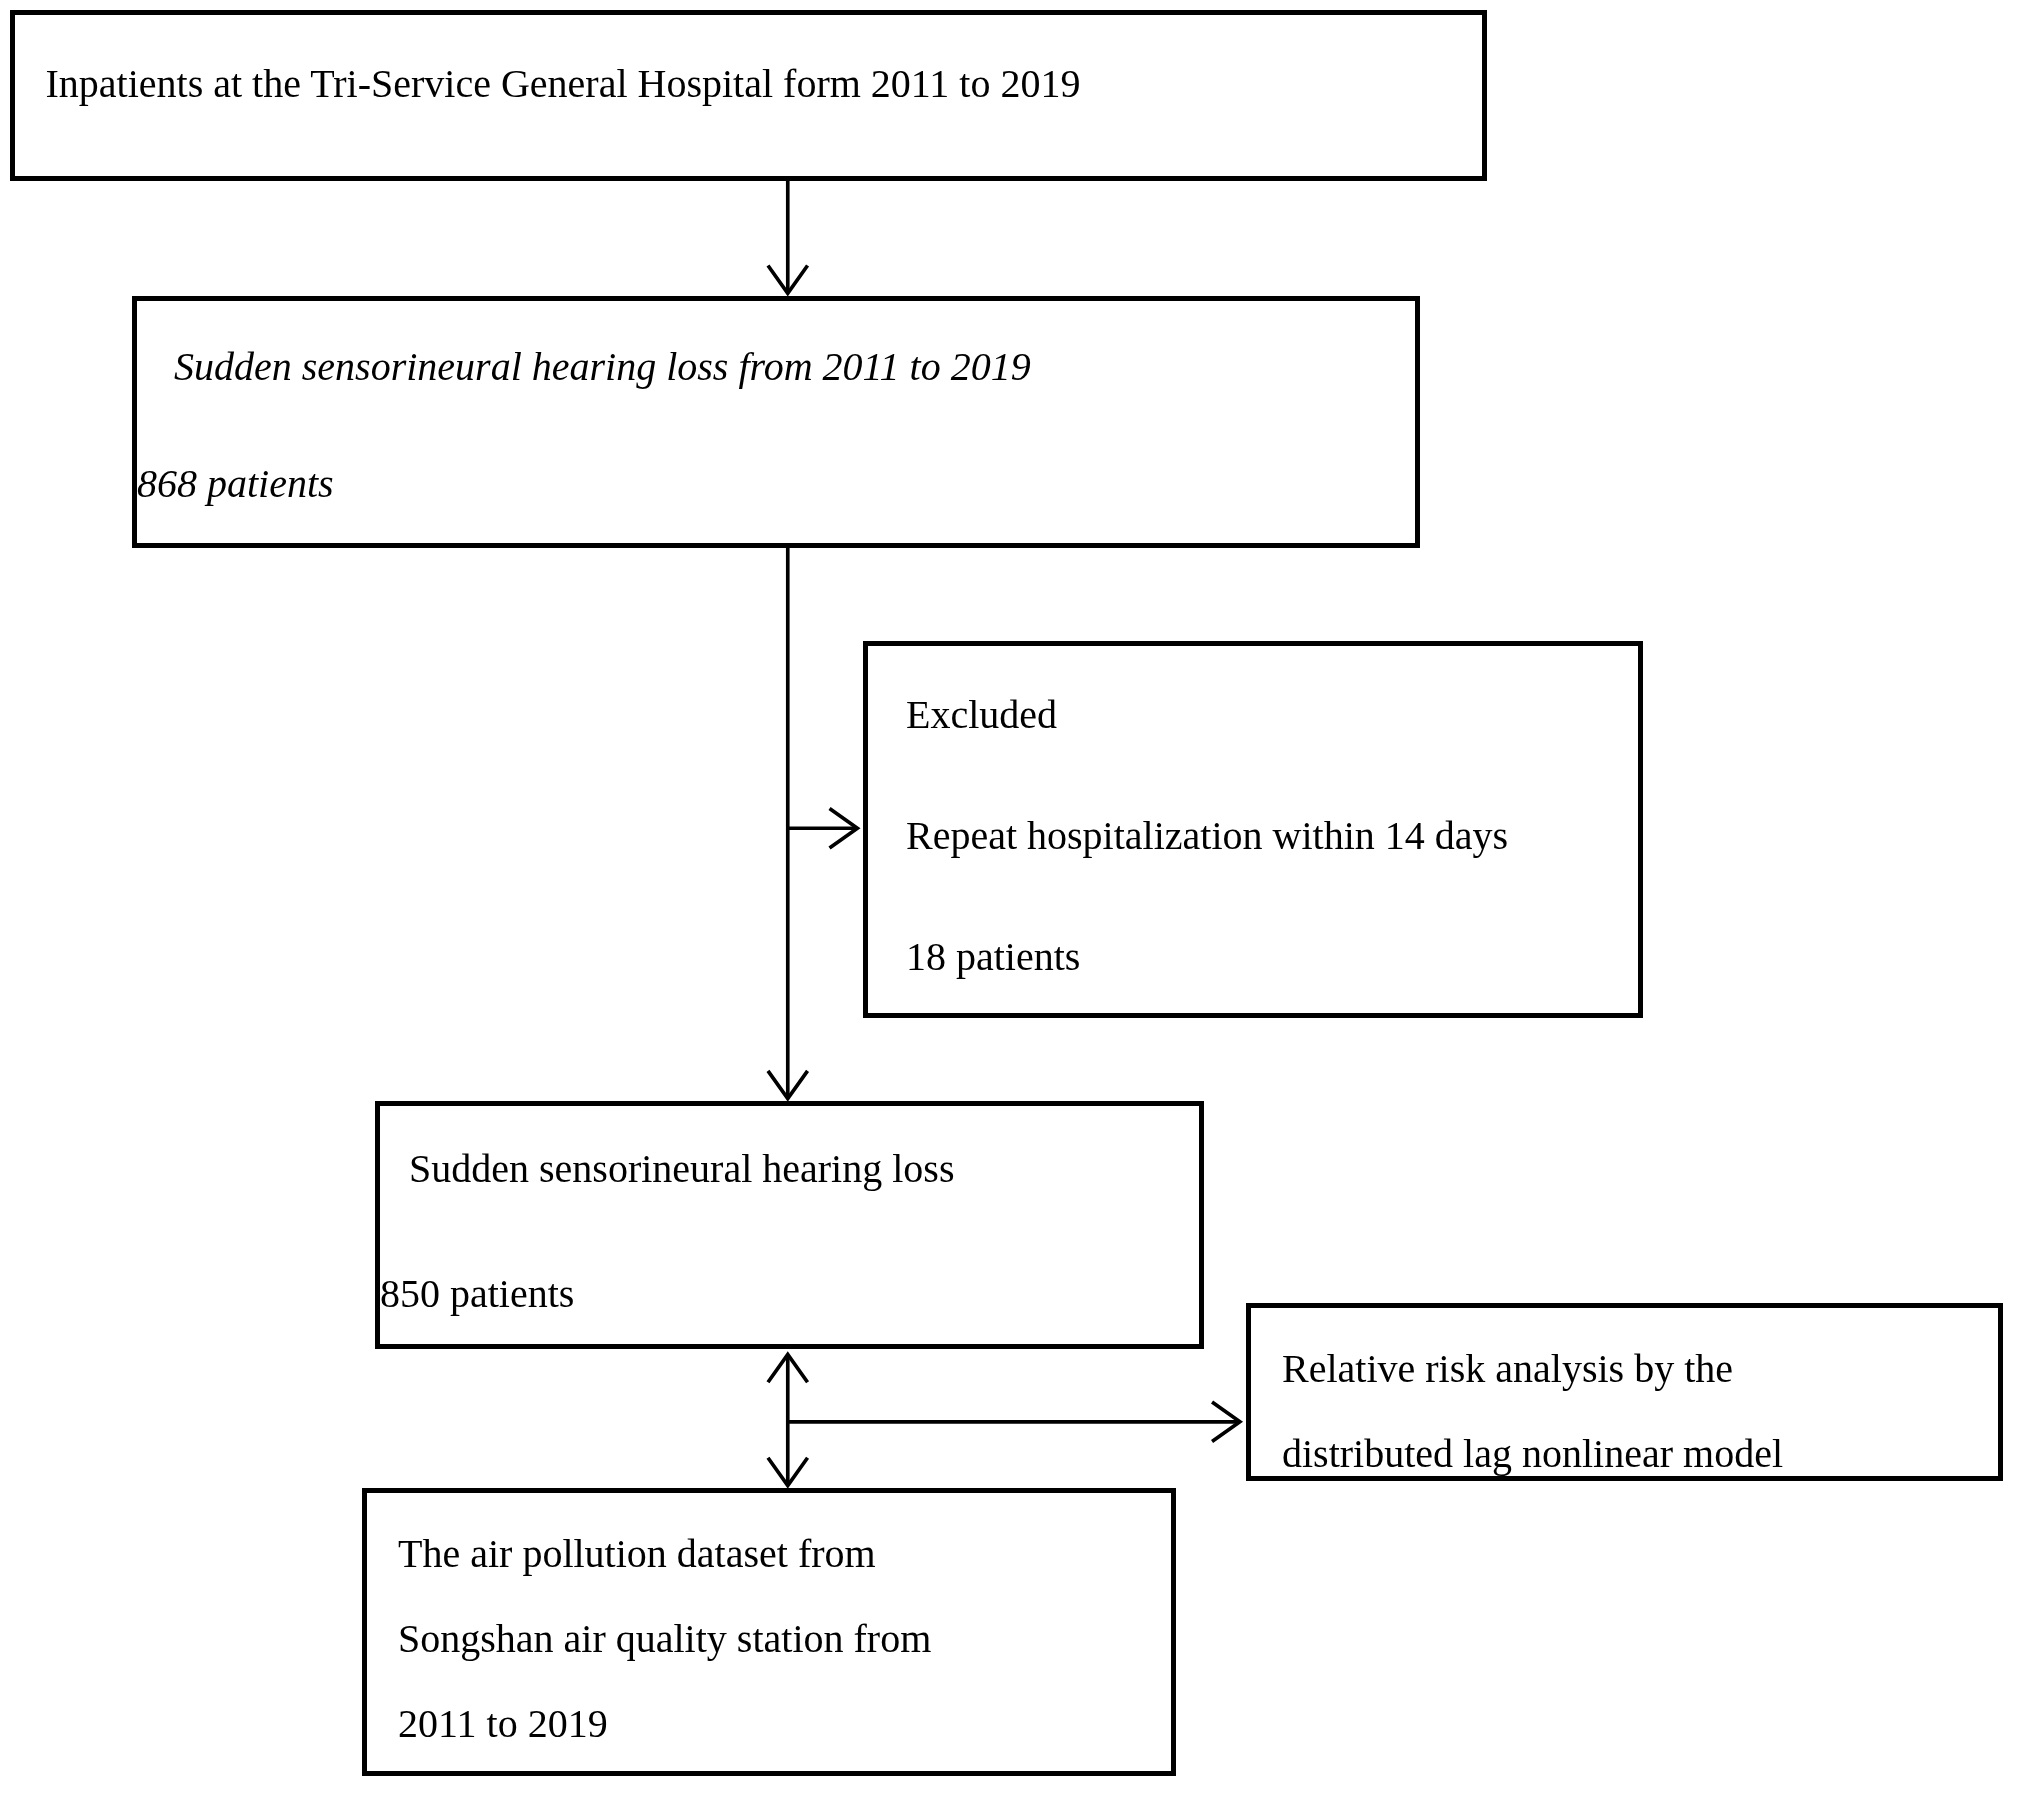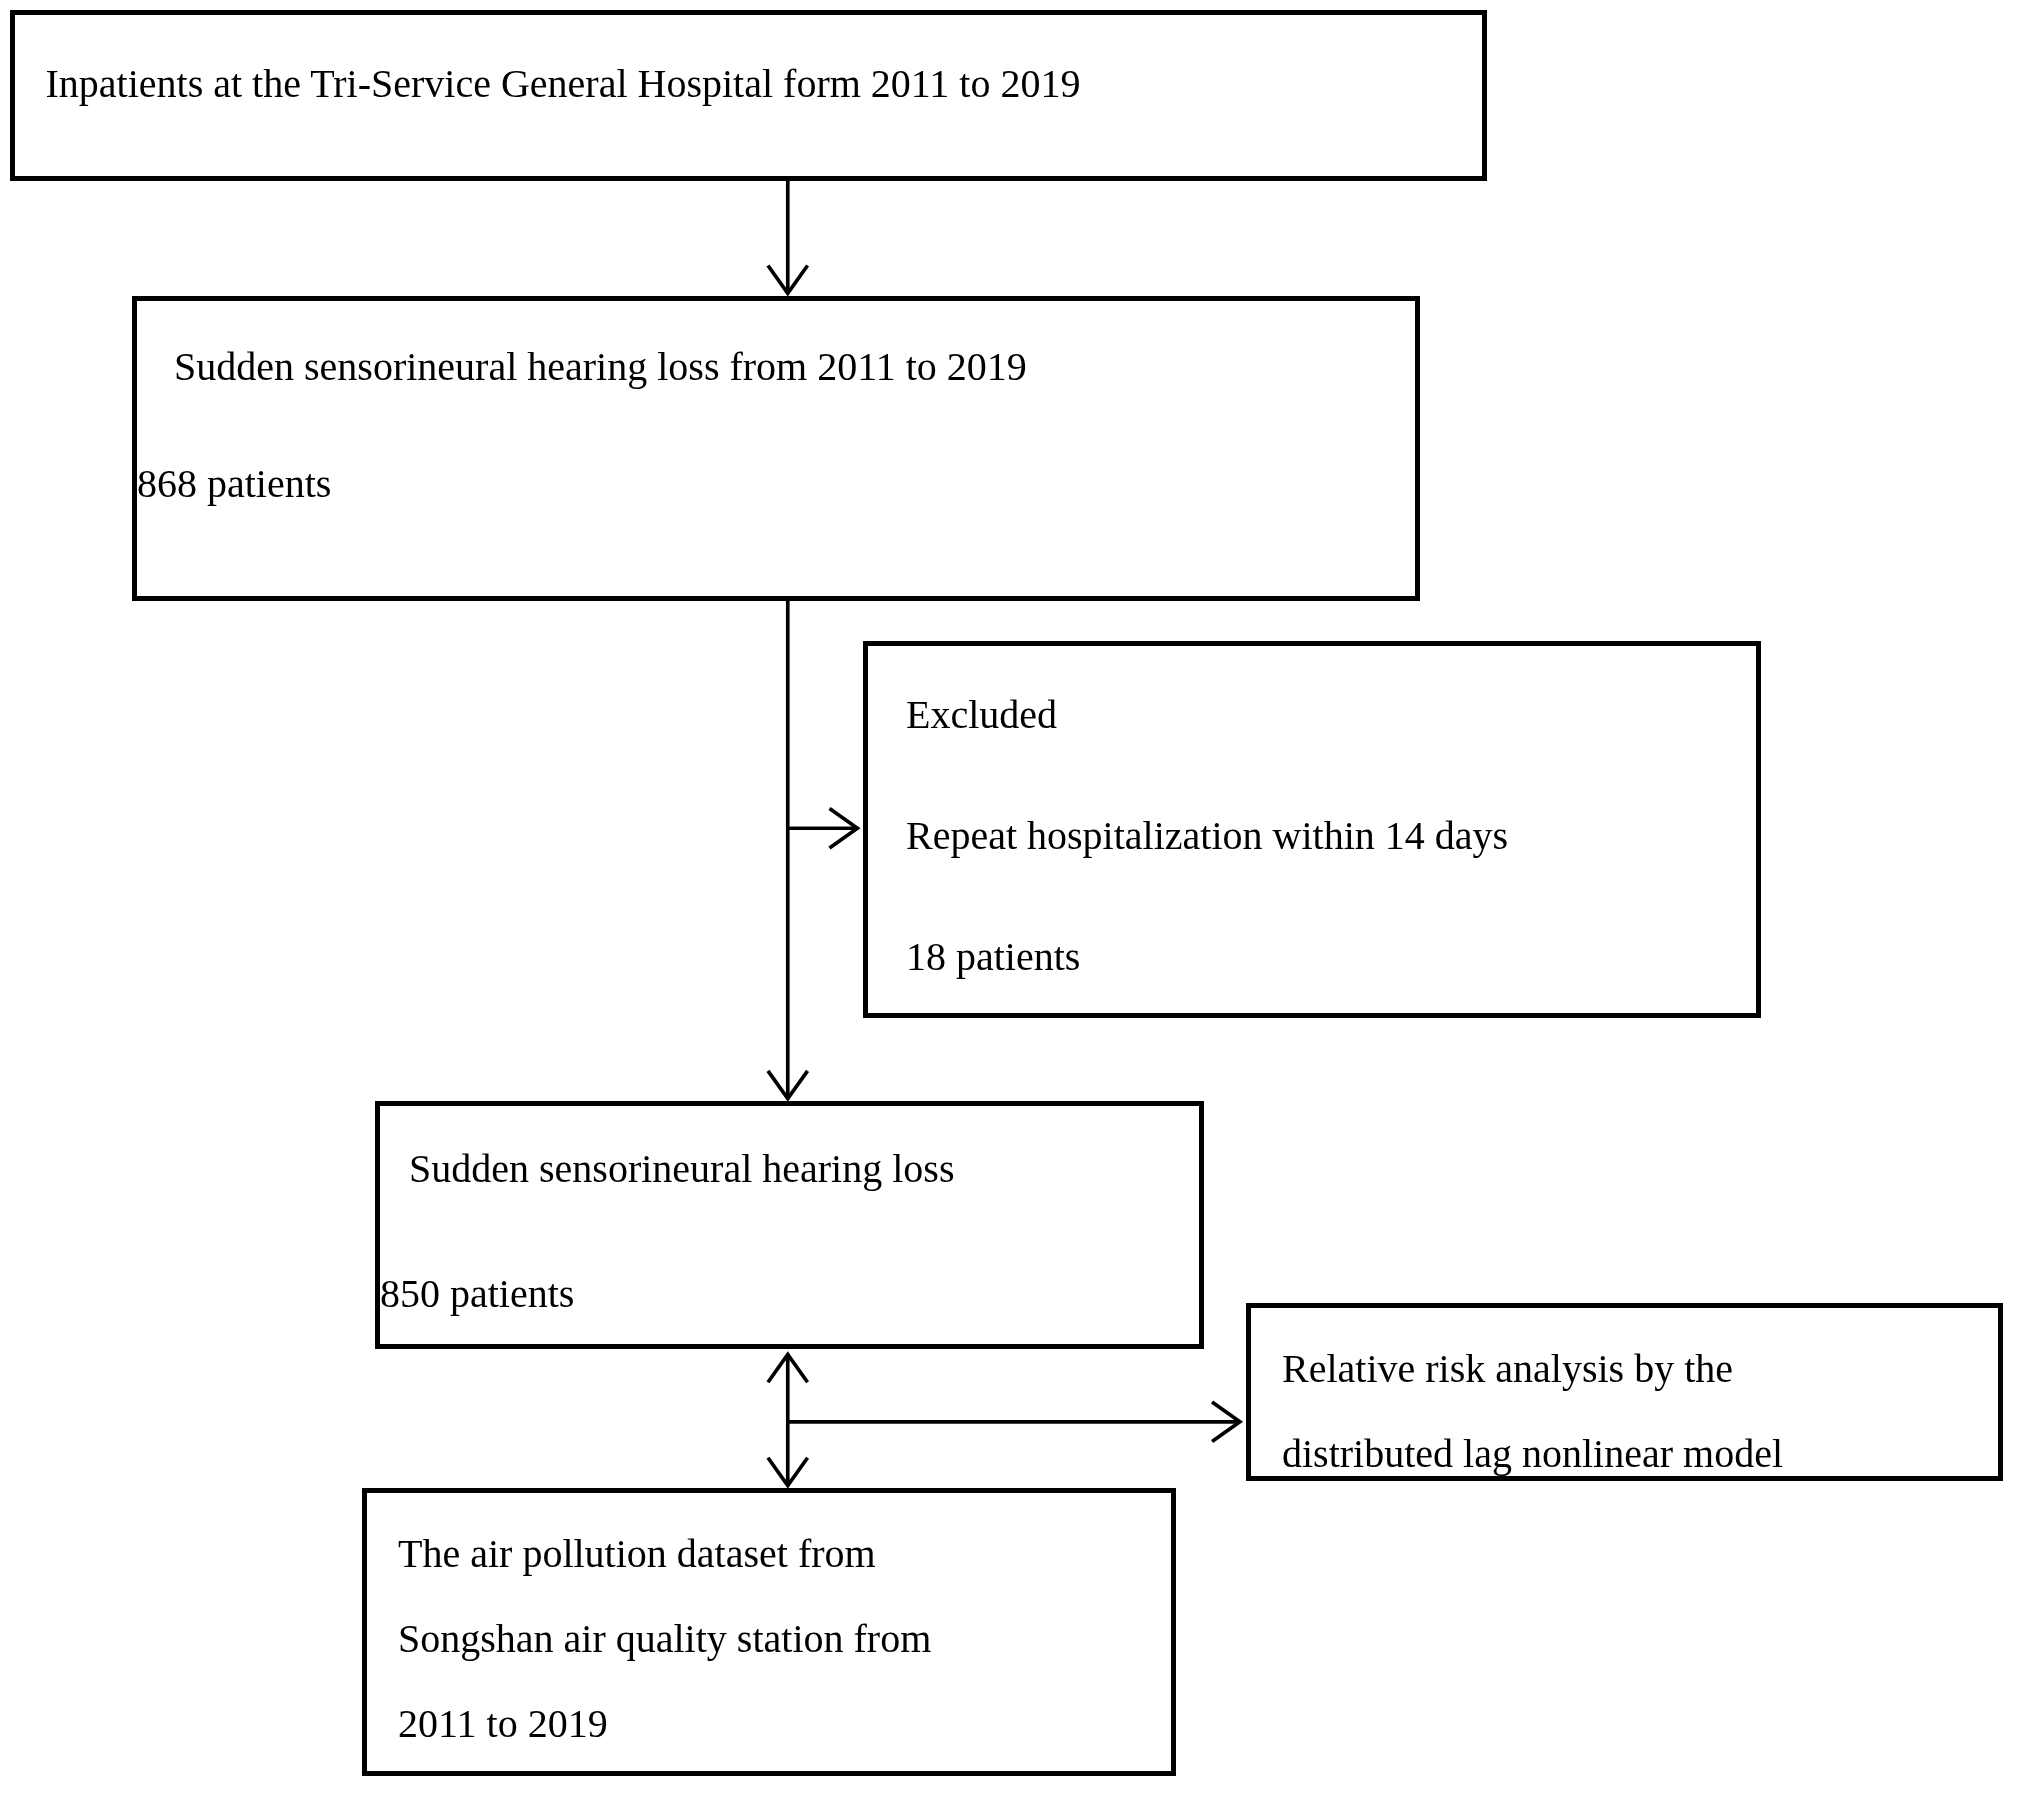--- a/index.html
+++ b/index.html
@@ -33,29 +33,30 @@
   .box .center { text-align: left; }
 
   
   #box-inpatients {
     left: 9.5px; top: 9.5px; width: 1477px; height: 171px;
     display: flex; flex-direction: column; justify-content: center;
     padding: 0 0 22px 31px;
   }
   
   #box-ssnhl-cohort {
-    left: 132px; top: 296px; width: 1288px; height: 305px;
+    left: 132px; top: 296px; width: 1288px; height: 252px;
     padding: 6.6px 0 0 37px;
+    font-style: italic;
   }
   #box-ssnhl-cohort .line { line-height: 117px; }
   #box-ssnhl-cohort .center { margin-left: -37px; }
 
   
   #box-excluded {
-    left: 863px; top: 641px; width: 898px; height: 377px;
+    left: 863px; top: 641px; width: 780px; height: 377px;
     padding: 8px 0 0 38px;
   }
   #box-excluded .line { line-height: 121px; }
 
   
   #box-ssnhl-final {
     left: 375px; top: 1101px; width: 829px; height: 248px;
     padding: 0 0 0 29px;
   }
   #box-ssnhl-final .line { line-height: 125px; }

